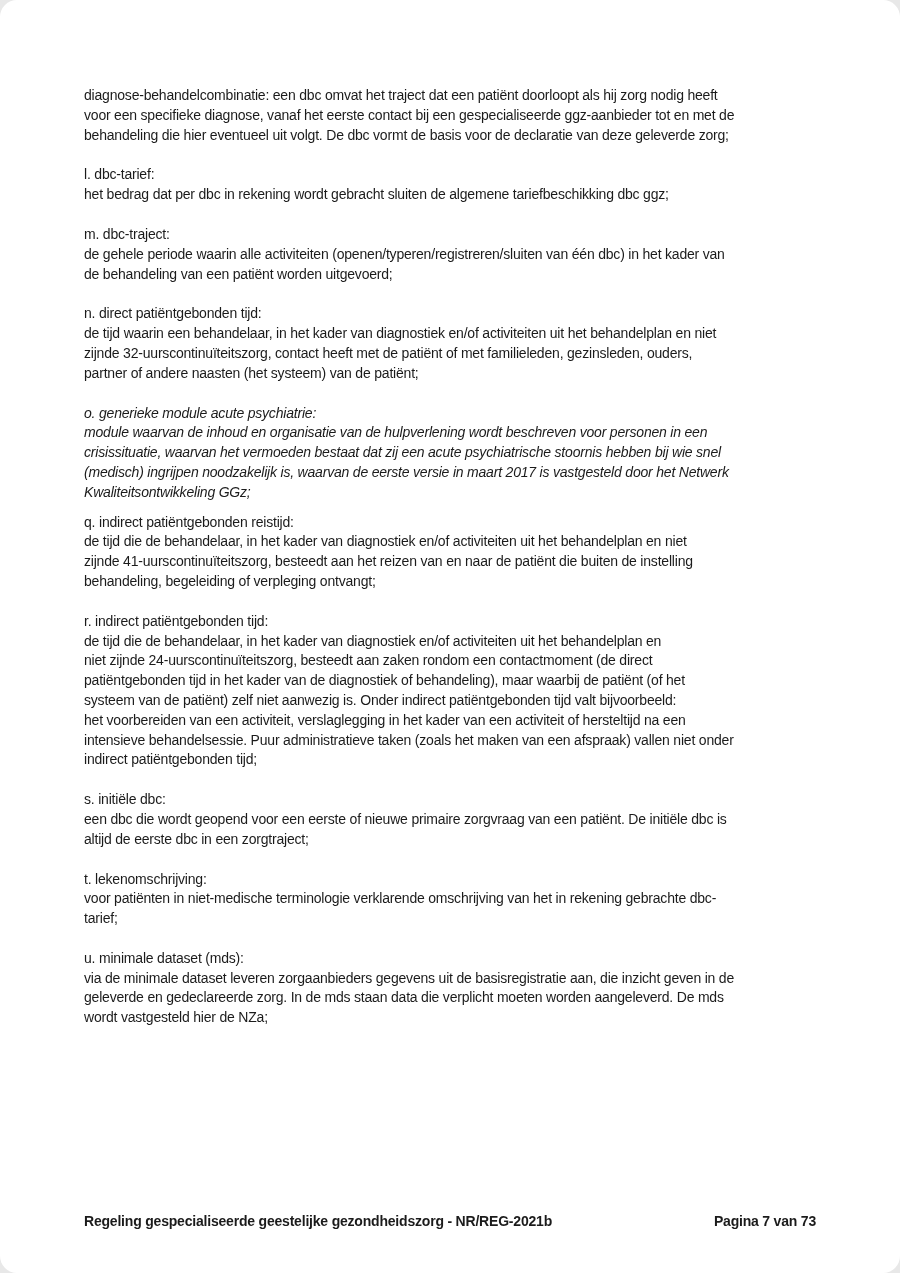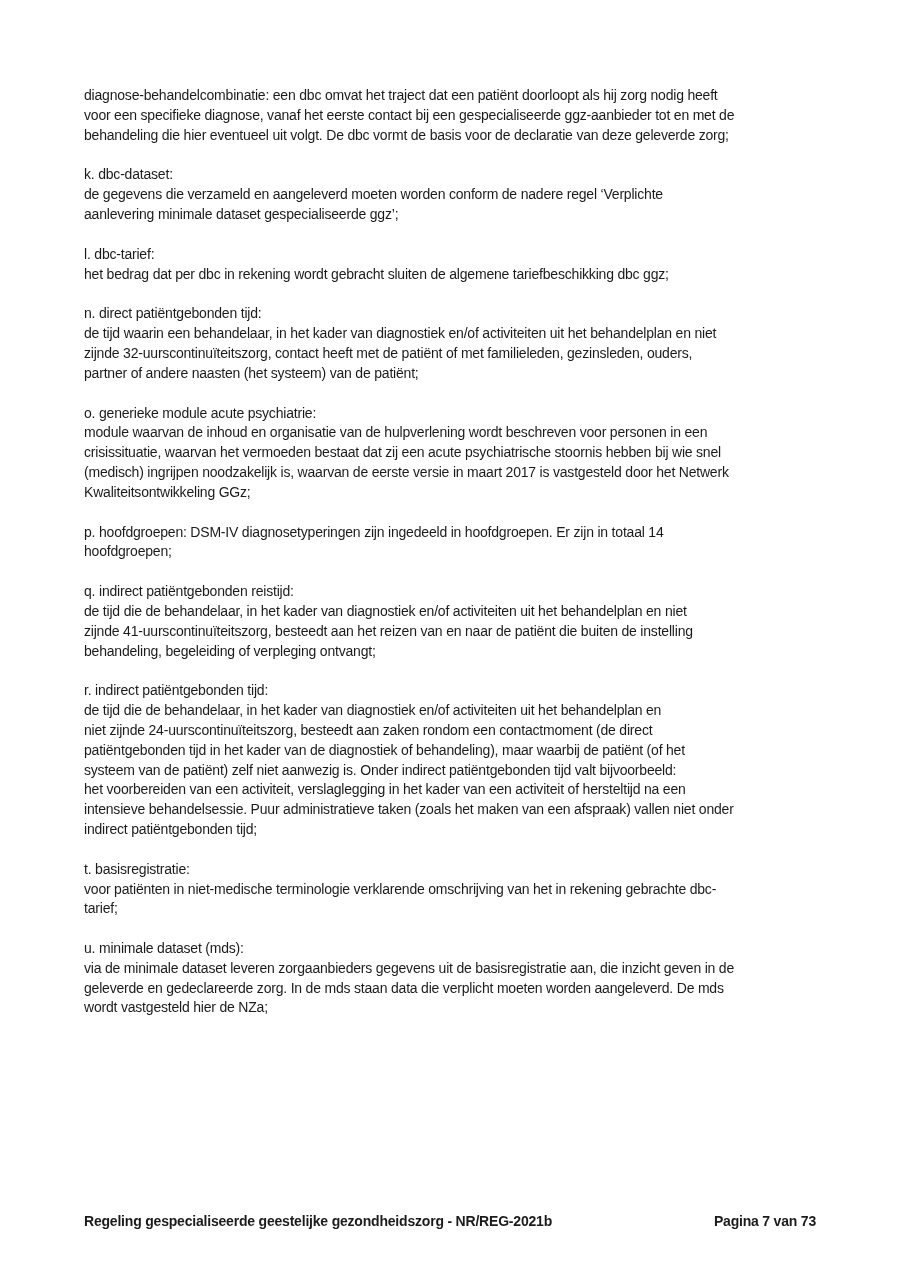--- a/index.html
+++ b/index.html
@@ -9,36 +9,39 @@
   }
   .page {
     position: relative;
     width: 900px;
     height: 1273px;
     margin: 0 auto;
     background: #ffffff;
     overflow: hidden;
     font-family: "Liberation Sans", "DejaVu Sans", sans-serif;
     color: #1b1b1b;
+    border-radius: 17px;
   }
   .content {
     position: absolute;
     top: 86px;
     left: 84px;
     width: 732px;
   }
   .block {
     margin: 0 0 20px 0;
     font-size: 14px;
     line-height: 19.8px;
     letter-spacing: -0.2px;
     white-space: pre-line;
     color: #1b1b1b;
   }
   .block.tight-after {
+    margin-bottom: 10px;
+    font-style: italic;
   }
   .footer {
     position: absolute;
     top: 1212px;
     left: 84px;
     width: 732px;
     display: flex;
     justify-content: space-between;
     align-items: baseline;
     font-size: 14px;
@@ -50,49 +53,50 @@
   }
 </style>
 </head>
 <body>
 
 <div class="page">
   <div class="content">
     <p class="block">diagnose-behandelcombinatie: een dbc omvat het traject dat een patiënt doorloopt als hij zorg nodig heeft
 voor een specifieke diagnose, vanaf het eerste contact bij een gespecialiseerde ggz-aanbieder tot en met de
 behandeling die hier eventueel uit volgt. De dbc vormt de basis voor de declaratie van deze geleverde zorg;</p>
-    <p class="block">k. dbc-dataset:
-de gegevens die verzameld en aangeleverd moeten worden conform de nadere regel ‘Verplichte
-aanlevering minimale dataset gespecialiseerde ggz’;</p>
     <p class="block">l. dbc-tarief:
 het bedrag dat per dbc in rekening wordt gebracht sluiten de algemene tariefbeschikking dbc ggz;</p>
+    <p class="block">m. dbc-traject:
+de gehele periode waarin alle activiteiten (openen/typeren/registreren/sluiten van één dbc) in het kader van
+de behandeling van een patiënt worden uitgevoerd;</p>
     <p class="block">n. direct patiëntgebonden tijd:
 de tijd waarin een behandelaar, in het kader van diagnostiek en/of activiteiten uit het behandelplan en niet
 zijnde 32-uurscontinuïteitszorg, contact heeft met de patiënt of met familieleden, gezinsleden, ouders,
 partner of andere naasten (het systeem) van de patiënt;</p>
     <p class="block tight-after">o. generieke module acute psychiatrie:
 module waarvan de inhoud en organisatie van de hulpverlening wordt beschreven voor personen in een
 crisissituatie, waarvan het vermoeden bestaat dat zij een acute psychiatrische stoornis hebben bij wie snel
 (medisch) ingrijpen noodzakelijk is, waarvan de eerste versie in maart 2017 is vastgesteld door het Netwerk
 Kwaliteitsontwikkeling GGz;</p>
-    <p class="block">p. hoofdgroepen: DSM-IV diagnosetyperingen zijn ingedeeld in hoofdgroepen. Er zijn in totaal 14
-hoofdgroepen;</p>
     <p class="block">q. indirect patiëntgebonden reistijd:
 de tijd die de behandelaar, in het kader van diagnostiek en/of activiteiten uit het behandelplan en niet
 zijnde 41-uurscontinuïteitszorg, besteedt aan het reizen van en naar de patiënt die buiten de instelling
 behandeling, begeleiding of verpleging ontvangt;</p>
     <p class="block">r. indirect patiëntgebonden tijd:
 de tijd die de behandelaar, in het kader van diagnostiek en/of activiteiten uit het behandelplan en
 niet zijnde 24-uurscontinuïteitszorg, besteedt aan zaken rondom een contactmoment (de direct
 patiëntgebonden tijd in het kader van de diagnostiek of behandeling), maar waarbij de patiënt (of het
 systeem van de patiënt) zelf niet aanwezig is. Onder indirect patiëntgebonden tijd valt bijvoorbeeld:
 het voorbereiden van een activiteit, verslaglegging in het kader van een activiteit of hersteltijd na een
 intensieve behandelsessie. Puur administratieve taken (zoals het maken van een afspraak) vallen niet onder
 indirect patiëntgebonden tijd;</p>
-    <p class="block">t. basisregistratie:
+    <p class="block">s. initiële dbc:
+een dbc die wordt geopend voor een eerste of nieuwe primaire zorgvraag van een patiënt. De initiële dbc is
+altijd de eerste dbc in een zorgtraject;</p>
+    <p class="block">t. lekenomschrijving:
 voor patiënten in niet-medische terminologie verklarende omschrijving van het in rekening gebrachte dbc-
 tarief;</p>
     <p class="block">u. minimale dataset (mds):
 via de minimale dataset leveren zorgaanbieders gegevens uit de basisregistratie aan, die inzicht geven in de
 geleverde en gedeclareerde zorg. In de mds staan data die verplicht moeten worden aangeleverd. De mds
 wordt vastgesteld hier de NZa;</p>
   </div>
 
   <div class="footer">
     <span>Regeling gespecialiseerde geestelijke gezondheidszorg - NR/REG-2021b</span>

